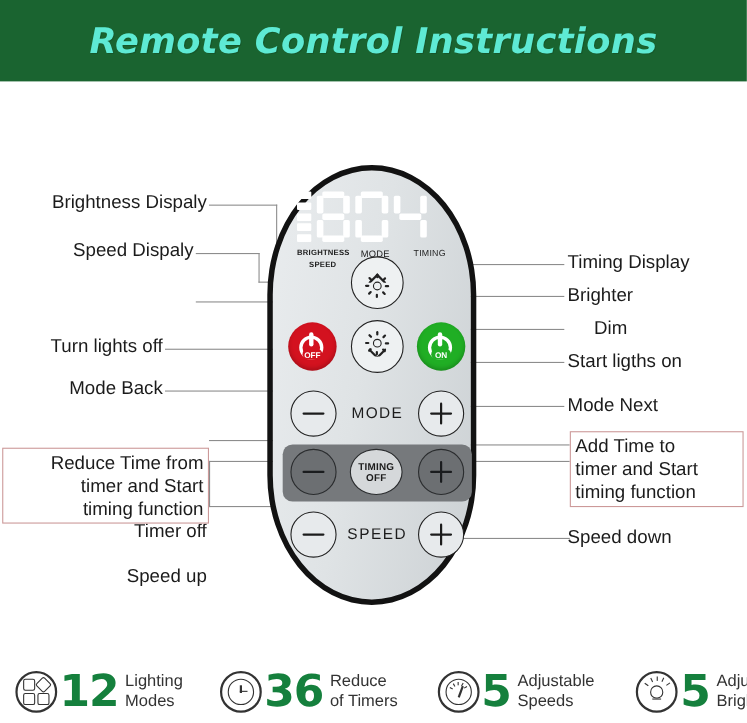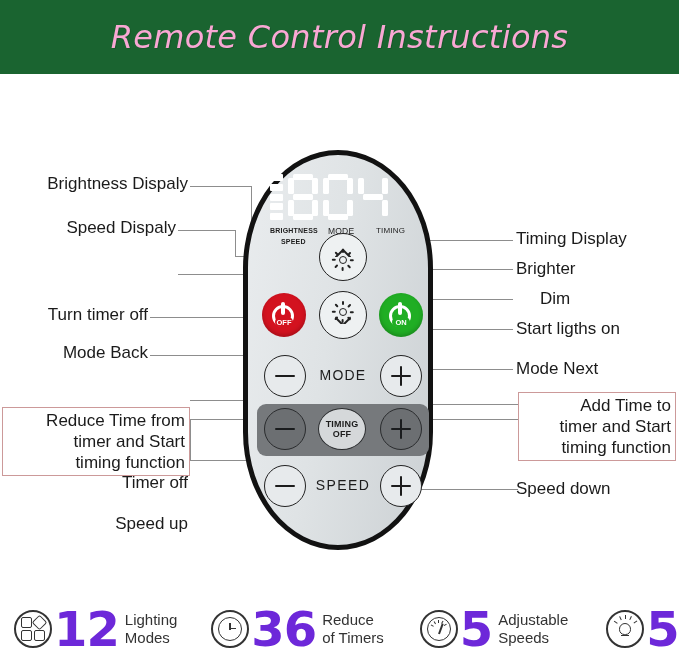--- a/index.html
+++ b/index.html
@@ -11,23 +11,23 @@
     position:relative;
   }
 
   
   #header-banner{
     position:absolute;left:0;top:0;width:679px;height:74px;
     background:#1a6430;
     display:flex;align-items:center;justify-content:center;
   }
   #header-title{
-    color:#f9a8d4;
+    color:#5eead4;
     font-size:32px;
-    font-weight:normal;
+    font-weight:bold;
     font-style:italic;
     letter-spacing:0.3px;
     font-family:"DejaVu Sans", sans-serif;
     text-shadow:1px 1px 0 rgba(0,0,0,.12);
   }
 
   
   #diagram-stage{
     position:absolute;left:0;top:74px;width:679px;height:520px;
   }
@@ -182,21 +182,21 @@
   }
   .callout-left{text-align:right;}
   .callout-right{text-align:left;}
 
   .boxed{
     position:absolute;border:1.2px solid #c99;
     font-size:17px;color:#1b1b1b;line-height:21px;
     padding:2px 4px;box-sizing:border-box;z-index:4;background:#fff;
   }
   .boxed-left{text-align:right;margin-top:20px;}
-  .boxed-right{text-align:right;}
+  .boxed-right{text-align:left;}
 
   
   .lead{position:absolute;background:#8d8d8d;z-index:2;}
   .lead-h{height:1.3px;}
   .lead-v{width:1.3px;}
 
   
   #feature-strip{
     position:absolute;left:0;top:600px;width:679px;height:57px;
     display:flex;align-items:center;
@@ -206,21 +206,21 @@
   }
   #feature-0{margin-left:14px;}
   #feature-1{margin-left:34px;}
   #feature-2{margin-left:36px;}
   #feature-3{margin-left:38px;}
   .feat-icon{
     width:38px;height:38px;border:2.2px solid #333;border-radius:50%;
     position:relative;flex:0 0 auto;box-sizing:border-box;
   }
   .feat-num{
-    font-size:48px;font-weight:bold;color:#6d28d9;line-height:38px;
+    font-size:40px;font-weight:bold;color:#15803d;line-height:38px;
     font-family:"DejaVu Sans", sans-serif;letter-spacing:-1px;
   }
   .feat-text{
     font-size:15px;color:#333;line-height:18px;margin-left:4px;
   }
   .feat-text div{white-space:nowrap;}
 
   
   .ic-sq{position:absolute;width:11px;height:11px;border:1.8px solid #333;border-radius:2px;box-sizing:border-box;}
   #ic0-a{left:5px;top:5px;}
@@ -402,21 +402,21 @@
     <div class="btn-circle btn-outline" id="btn-speed-plus">
       <div class="sign">
           <div class="h"></div>
           <div class="v"></div>
         </div>
     </div>
   </div>
 
   <div class="callout callout-left" style="left:0px;top:100px;width:188px;">Brightness Dispaly</div>
   <div class="callout callout-left" style="left:0px;top:144px;width:176px;">Speed Dispaly</div>
-  <div class="callout callout-left" style="left:0px;top:231px;width:148px;">Turn timer off</div>
+  <div class="callout callout-left" style="left:0px;top:231px;width:148px;">Turn lights off</div>
   <div class="callout callout-left" style="left:0px;top:269px;width:148px;">Mode Back</div>
   <div class="callout callout-left" style="left:0px;top:399px;width:188px;">Timer off</div>
   <div class="callout callout-left" style="left:0px;top:440px;width:188px;">Speed up</div>
 
   <div class="boxed boxed-left" style="left:2px;top:313px;width:188px;">
     <div>Reduce Time from</div>
     <div>timer and Start</div>
     <div>timing function</div>
   </div>
 

